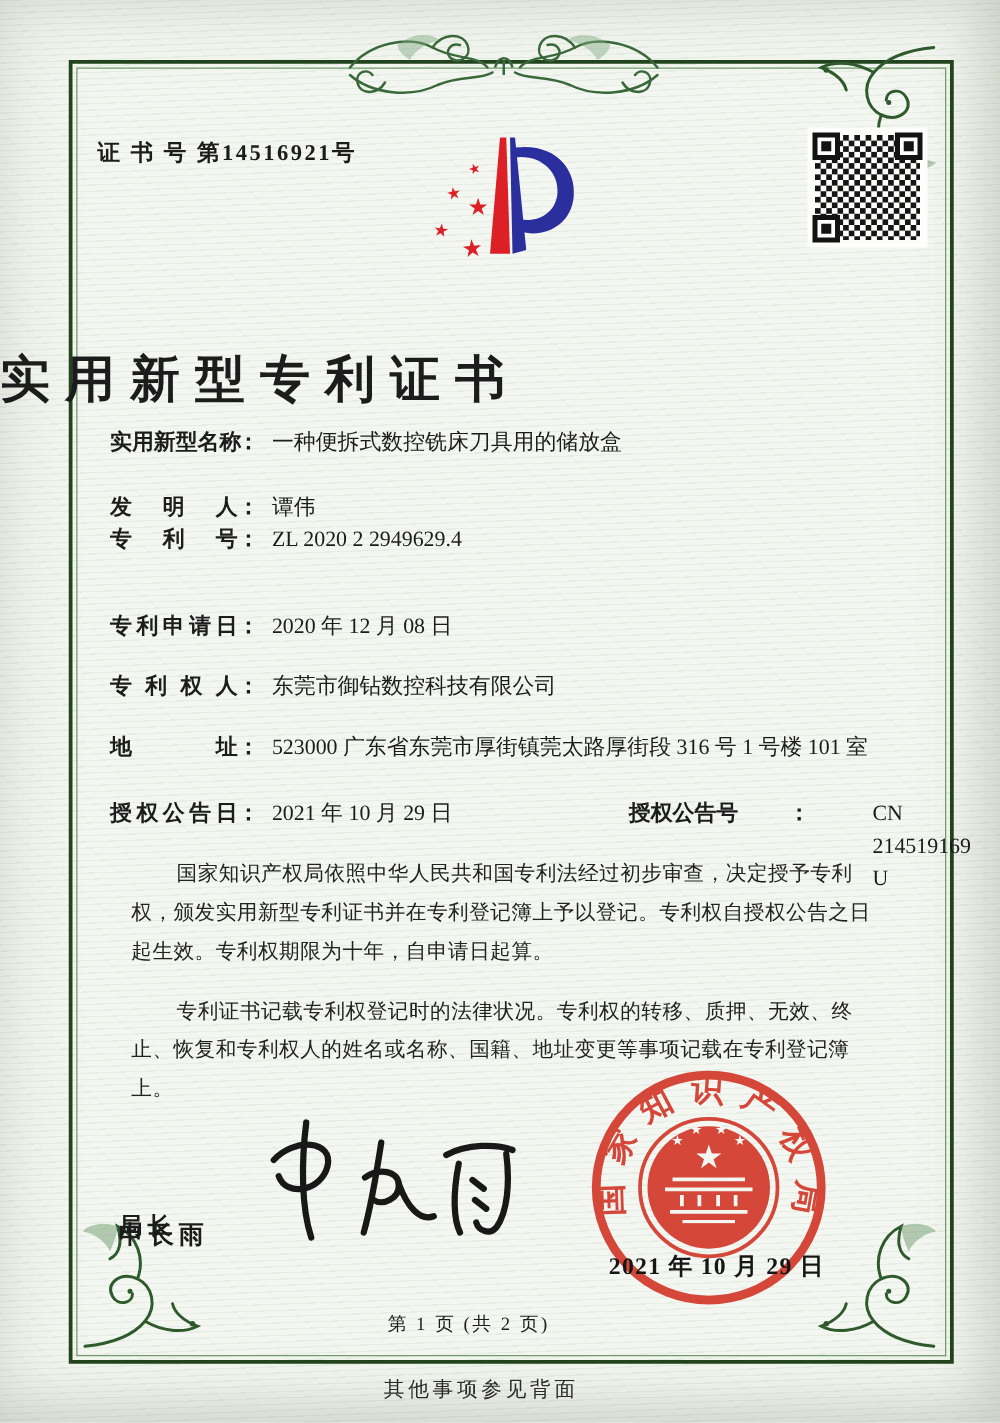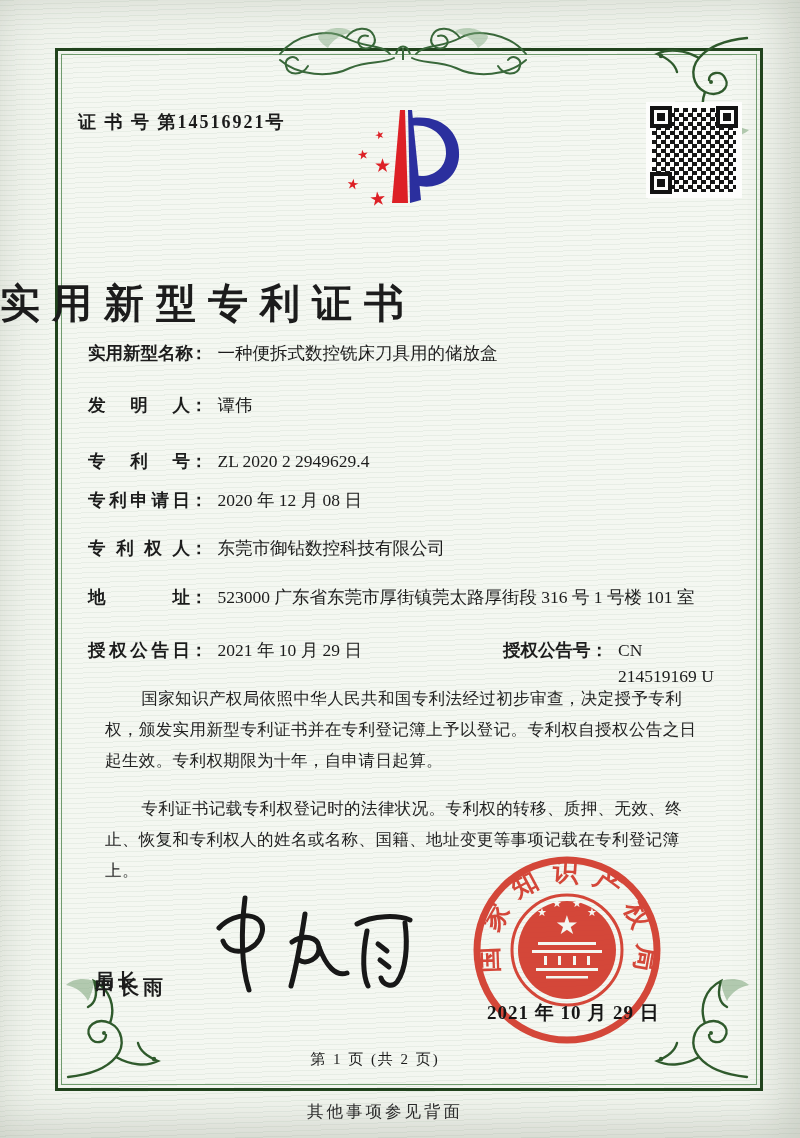--- a/index.html
+++ b/index.html
@@ -25,21 +25,21 @@
   .finder::after{content:"";width:8px;height:8px;background:#131313;}
   .finder.tl{left:-2px;top:-2px;} .finder.tr{right:-2px;top:-2px;} .finder.bl{left:-2px;bottom:-2px;}
   .title{position:absolute;left:0;top:234px;width:800px;text-align:left;
     font-size:40px;font-weight:700;letter-spacing:12px;margin-top:42px;}
   
   .frow{position:absolute;left:88px;display:flex;font-size:17.5px;line-height:26px;}
   .flabel{display:inline-block;width:102px;font-weight:700;text-align:justify;text-align-last:justify;white-space:nowrap;}
   .fcolon{font-weight:700;margin-right:10px;}
   .fvalue{font-weight:500;}
   .addr .fvalue{width:515px;}
-  .grant2{position:absolute;left:415px;top:0;display:flex;}
+  .grant2{position:absolute;left:415px;top:0;display:flex;gap:40px;}
   .grant2 .flabel{width:95px;}
   
   .body-text{position:absolute;left:88px;top:666px;width:632px;font-size:16.5px;line-height:31px;letter-spacing:0.4px;color:#222;}
   .body-text p{margin:17px;text-indent:2.2em;}
   
   .signer-title{position:absolute;left:95px;top:936px;font-size:19px;letter-spacing:4px;font-weight:600;margin-top:32px;}
   .signer-name{position:absolute;left:95px;top:974px;font-size:20px;letter-spacing:4px;font-weight:600;}
   .signature{position:absolute;left:195px;top:886px;}
   .seal{position:absolute;left:462px;top:850px;opacity:0.93;}
   .seal-date{position:absolute;left:487px;top:1000px;font-size:19px;font-weight:600;letter-spacing:1px;color:#161616;z-index:5;}
@@ -108,21 +108,21 @@
   <div class="frow" style="top:340px;">
     <span class="flabel">实用新型名称</span>
       <span class="fcolon">：</span>
     <span class="fvalue">一种便拆式数控铣床刀具用的储放盒</span>
   </div>
   <div class="frow" style="top:392px;">
     <span class="flabel">发明人</span>
       <span class="fcolon">：</span>
     <span class="fvalue">谭伟</span>
   </div>
-  <div class="frow" style="top:448px;">
+  <div class="frow" style="top:418px;">
     <span class="flabel">专利号</span>
       <span class="fcolon">：</span>
     <span class="fvalue">ZL 2020 2 2949629.4</span>
   </div>
   <div class="frow" style="top:487px;">
     <span class="flabel">专利申请日</span>
       <span class="fcolon">：</span>
     <span class="fvalue">2020 年 12 月 08 日</span>
   </div>
   <div class="frow" style="top:535px;">

